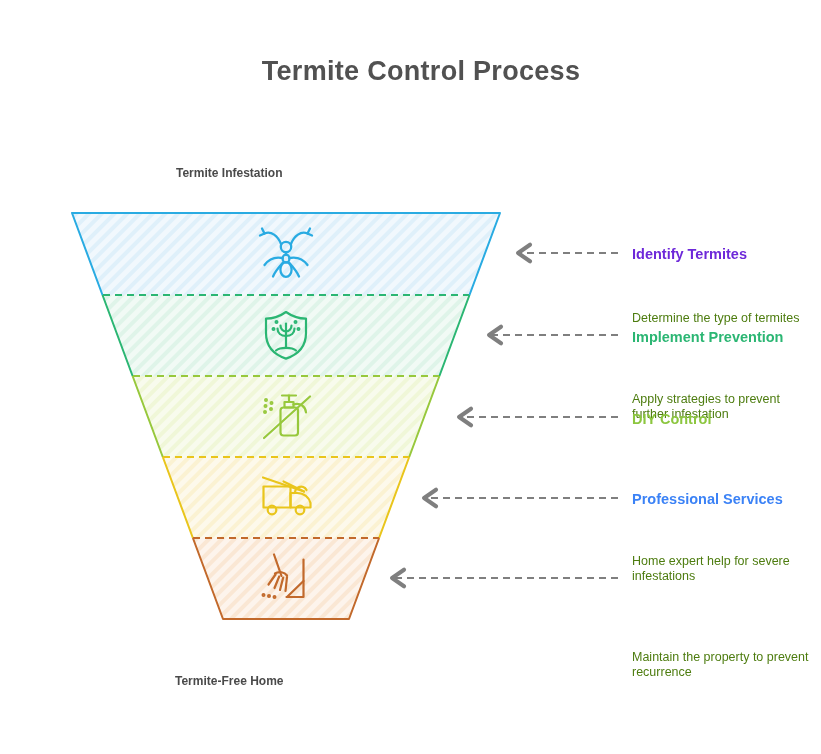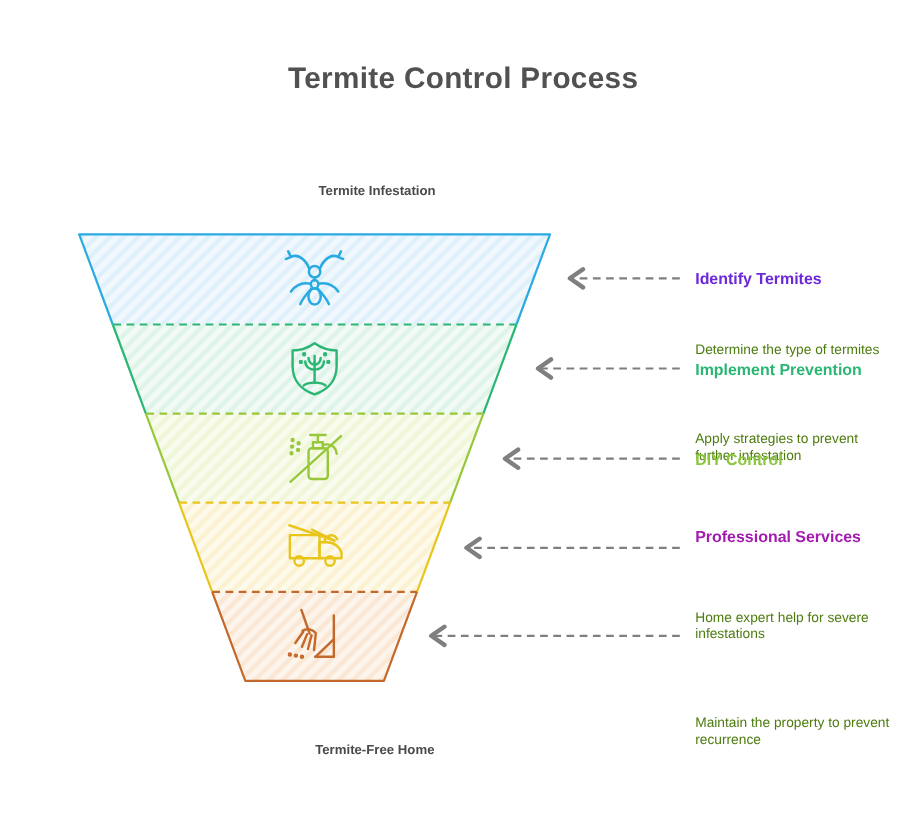--- a/index.html
+++ b/index.html
@@ -12,21 +12,21 @@
   }
   .canvas { position: absolute; left: 0; top: 0; width: 669px; height: 754px; }
   svg.diagram { position: absolute; left: 0; top: 0; }
   .page-title {
     position: absolute; left: 21px; top: 56px; width: 800px;
     text-align: center;
     font-size: 27px; font-weight: bold; letter-spacing: 0.3px;
     color: #515151;
   }
   .funnel-endpoint-label {
-    position: absolute; width: 220px; text-align: right;
+    position: absolute; width: 220px; text-align: left;
     font-size: 12px; font-weight: bold; color: #4A4A4A;
   }
   .top-endpoint { left: 176px; top: 166px; }
   .bottom-endpoint { left: 175px; top: 674px; }
   .stage-heading {
     position: absolute; left: 632px; width: 180px;
     font-size: 14.5px; font-weight: bold; line-height: 19px;
   }
   .stage-desc {
     position: absolute; left: 632px; width: 180px;
@@ -162,20 +162,20 @@
   </svg>
 
   <div class="stage-heading" style="top: 245px; color: #6d28d9;">Identify Termites</div>
   <div class="stage-desc" style="top:274px">Determine the type of termites</div>
 
   <div class="stage-heading" style="top: 328px; color: rgb(43, 182, 115);">Implement Prevention</div>
   <div class="stage-desc" style="top:355px">Apply strategies to prevent further infestation</div>
 
   <div class="stage-heading" style="top: 410px; color: rgb(140, 198, 63);">DIY Control</div>
 
-  <div class="stage-heading" style="top: 480px; color: #a21caf;">Professional Services</div>
+  <div class="stage-heading" style="top: 490px; color: #3b82f6;">Professional Services</div>
   <div class="stage-desc" style="top:517px">Home expert help for severe infestations</div>
 
   <div class="stage-desc" style="top:613px">Maintain the property to prevent recurrence</div>
 
   <div class="funnel-endpoint-label bottom-endpoint">Termite-Free Home</div>
 
 </div>
 
 </body></html>

